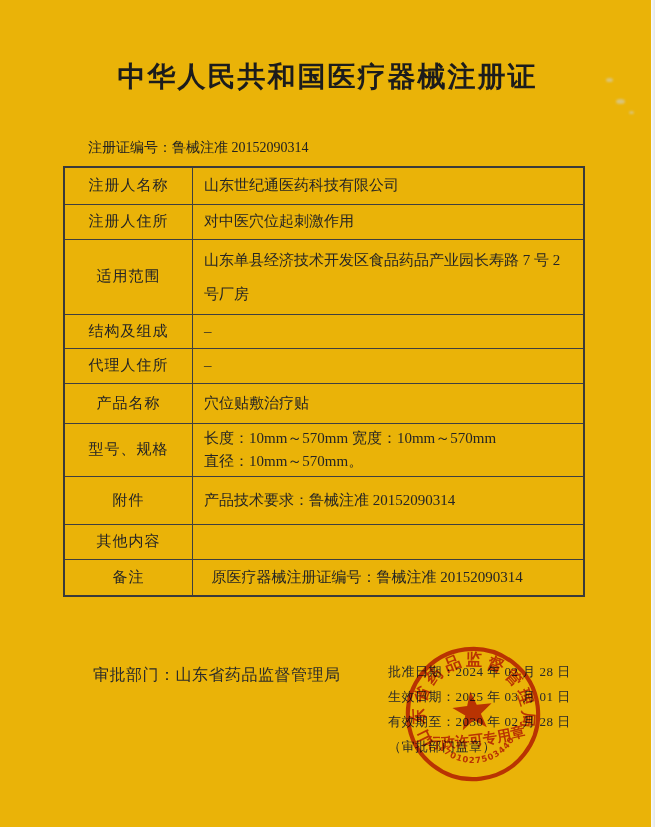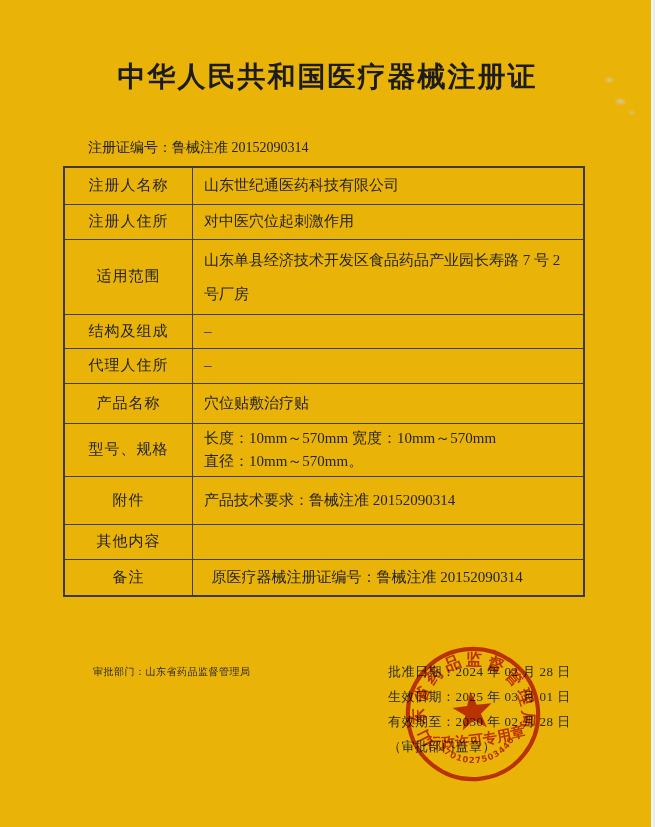--- a/index.html
+++ b/index.html
@@ -50,21 +50,21 @@
   table.cert-table tr:nth-child(3){height:75px;}
   table.cert-table tr:nth-child(3) td.value{line-height:34px;}
   table.cert-table tr:nth-child(4){height:34px;}
   table.cert-table tr:nth-child(6){height:40px;}
   table.cert-table tr:nth-child(7){height:43px;}
   table.cert-table tr:nth-child(8){height:48px;}
   table.cert-table tr:nth-child(10){height:37px;}
   table.cert-table tr:nth-child(11){height:33px;}
   .dept-line{
     position:absolute;left:93px;top:665px;
-    font-size:10px;color:#2a2a2a;letter-spacing:.5px;
+    font-size:16px;color:#2a2a2a;letter-spacing:.5px;
   }
   .date-block{
     position:absolute;left:388px;top:659px;
     font-size:13px;color:#2a2a2a;line-height:25px;letter-spacing:.5px;
   }
   .stamp{
     position:absolute;left:399px;top:640px;width:148px;height:148px;
     transform:rotate(-7deg);
     mix-blend-mode:multiply;opacity:.9;
     pointer-events:none;

